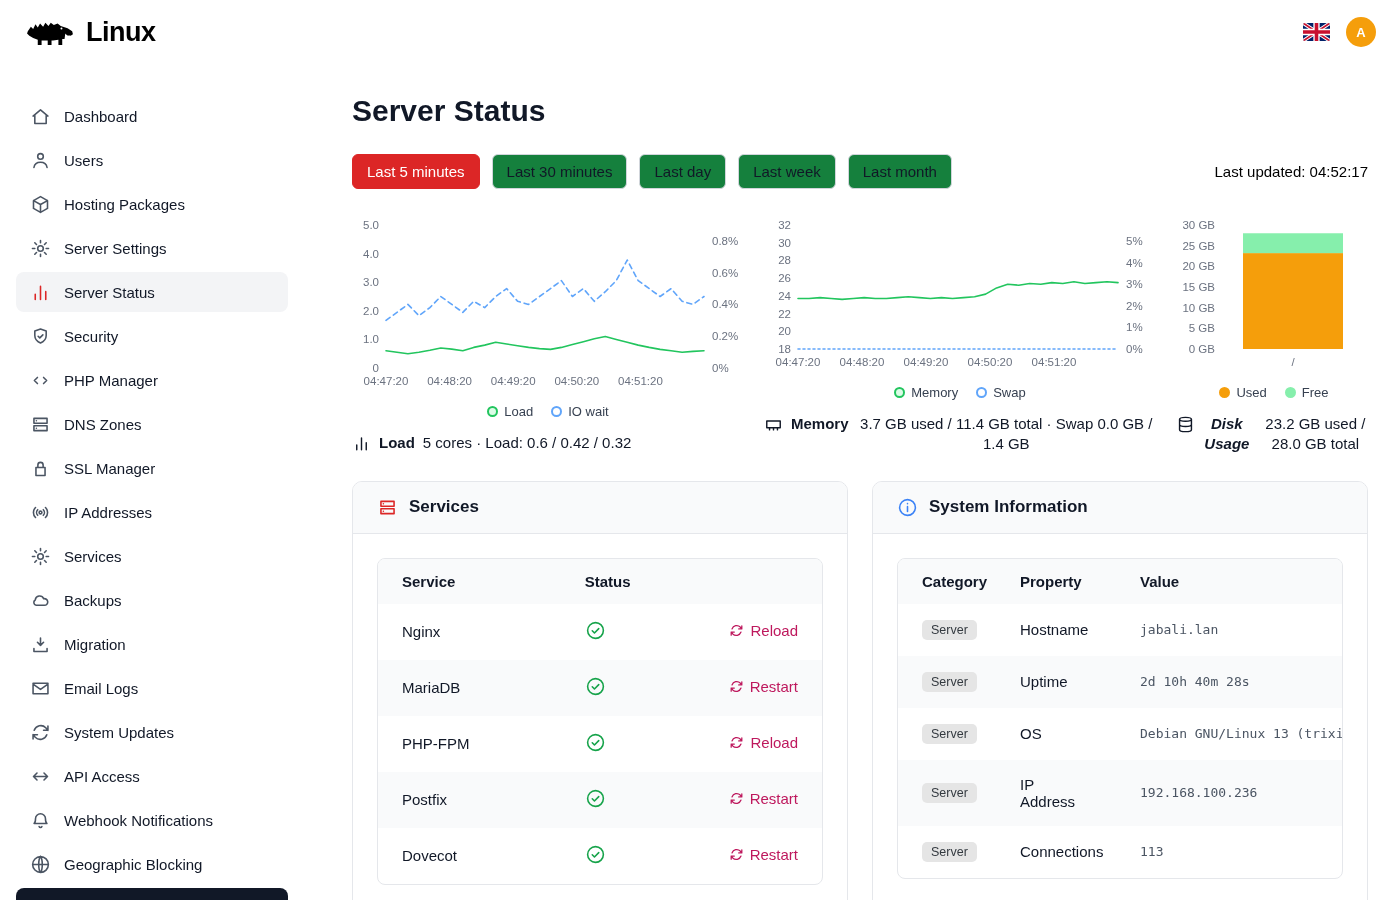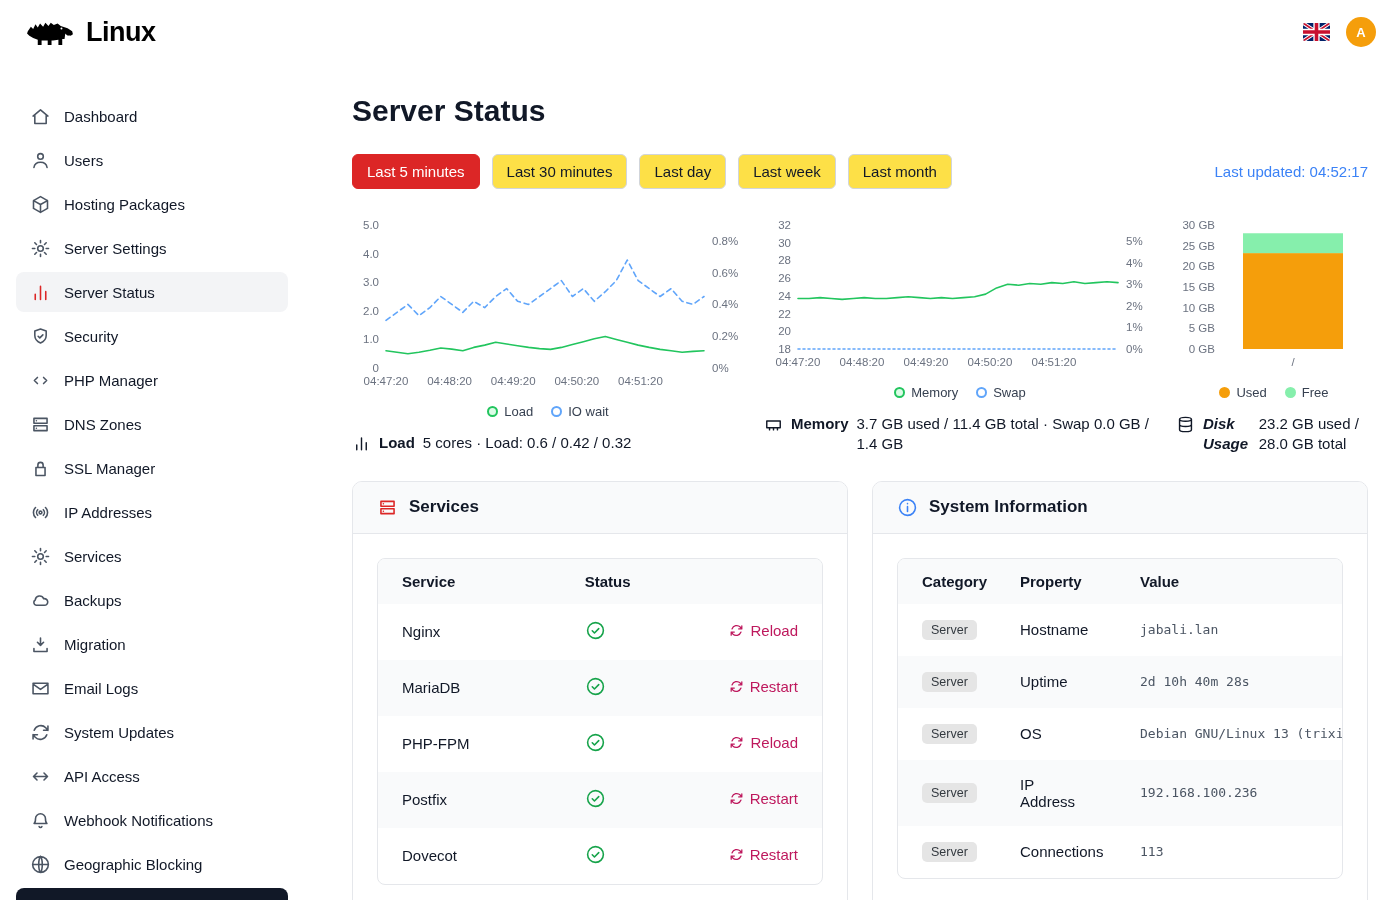--- a/index.html
+++ b/index.html
@@ -23,27 +23,27 @@
   .nav-item.active { background:#f3f4f6; font-weight:500; }
   .nav-item.active .nav-icon { color:#dc2626; }
   .nav-item-dark { height:40px; border-radius:8px; background:#111827; margin-bottom:4px; cursor:pointer; }
 
   main { flex:1; padding:0 32px 0 48px; overflow:hidden; }
   h1 { font-size:30px; font-weight:800; margin:30px 0 26px; color:#111827; }
 
   
   .toolbar { display:flex; align-items:center; justify-content:space-between; }
   .ranges { display:flex; gap:12px; }
-  .range-btn { font-family:inherit; font-size:15px; padding:8px 14px; border:1px solid #d1d5db; border-radius:6px; background:#fde047; color:#111827; cursor:pointer; }
+  .range-btn { font-family:inherit; font-size:15px; padding:8px 14px; border:1px solid #d1d5db; border-radius:6px; background:#15803d; color:#111827; cursor:pointer; }
   .range-btn.active { background:#dc2626; border-color:#dc2626; color:#fff; font-weight:500; }
-  .last-updated { font-size:15px; color:#3b82f6; }
+  .last-updated { font-size:15px; color:#000000; }
 
   
   .charts-row { display:flex; gap:20px; margin-top:26px; }
-  .chart-block { display:flex; flex-direction:column; }
+  .chart-block { display:flex; flex-direction:column;text-align:center; }
   .chart-load, .chart-mem { width:392px; flex:0 0 392px; }
   .chart-disk { width:196px; flex:0 0 196px; }
   .legend { display:flex; justify-content:center; gap:18px; margin-top:8px; font-size:13px; color:#374151; }
   .legend-item { display:inline-flex; align-items:center; gap:6px; cursor:pointer; }
   .legend-marker { width:11px; height:11px; border-radius:50%; border:2px solid; display:inline-block; }
   .chart-summary { display:flex; gap:8px; margin-top:14px; font-size:15px; align-items:flex-start; line-height:1.35; }
   .sum-icon { display:flex; color:#111827; margin-top:1px; flex:0 0 auto; }
   .sum-label { font-weight:700; white-space:nowrap; }
   .chart-disk .sum-label { white-space:normal; max-width:52px;font-style:italic; }
   .sum-text { color:#111827; }

